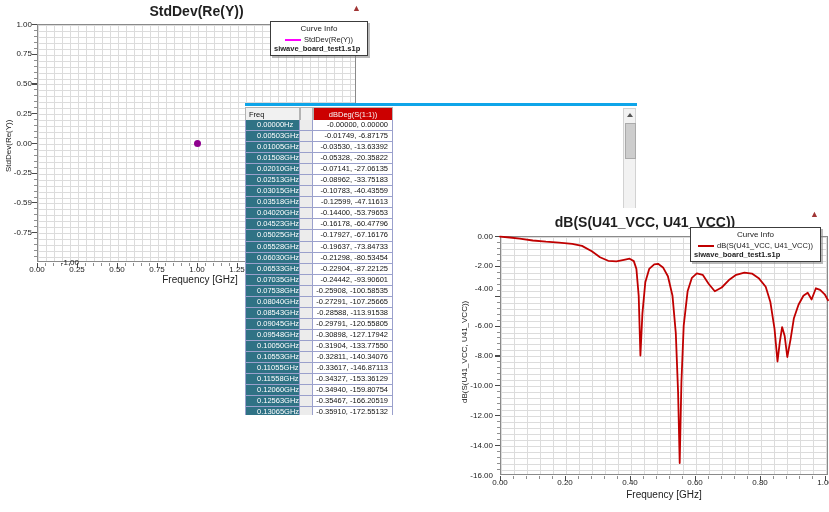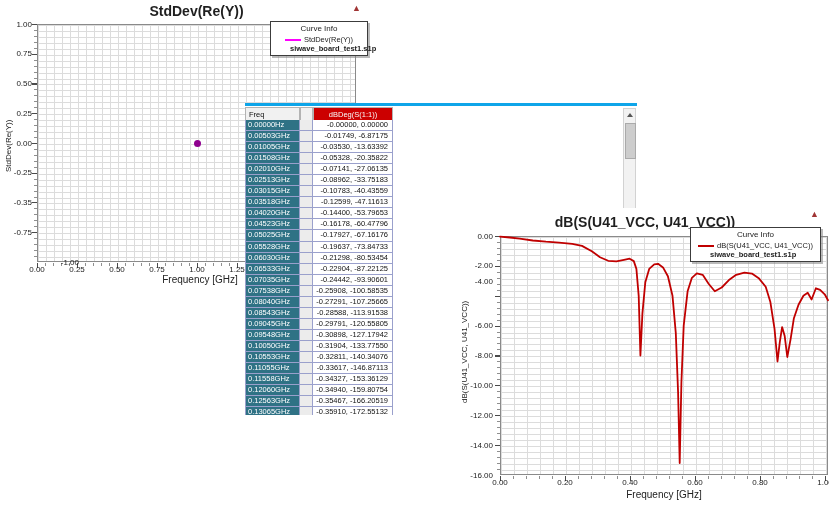--- a/index.html
+++ b/index.html
@@ -18,21 +18,21 @@
   .vlabel{position:absolute;font-size:8px;color:#222;transform:rotate(-90deg);transform-origin:left top;white-space:nowrap;}
   .tick-x{position:absolute;height:5px;
     background-image:repeating-linear-gradient(90deg,#4a4a4a 0,#4a4a4a 1px,transparent 1px,transparent var(--majx)),
                      repeating-linear-gradient(90deg,#8f8f8f 0,#8f8f8f 1px,transparent 1px,transparent var(--minx));
     background-size:100% 100%,100% 3px;background-repeat:no-repeat,no-repeat;}
   .tick-y{position:absolute;width:5px;
     background-image:repeating-linear-gradient(180deg,#4a4a4a 0,#4a4a4a 1px,transparent 1px,transparent var(--majy)),
                      repeating-linear-gradient(180deg,#8f8f8f 0,#8f8f8f 1px,transparent 1px,transparent var(--miny));
     background-size:100% 100%,3px 100%;background-position:left top,right top;background-repeat:no-repeat,no-repeat;}
   .legend{position:absolute;background:#ffffff;border:1px solid #3c3c3c;box-shadow:2px 2px 0 rgba(130,130,130,.55);
-          padding:2px 19px;box-sizing:border-box;}
+          padding:2px 3px;box-sizing:border-box;}
   .legend .hdr{text-align:center;font-size:8px;color:#222;padding-bottom:2px;}
   .legend .item{display:flex;align-items:center;justify-content:center;font-size:7.5px;white-space:nowrap;color:#222;}
   .legend .sample{display:inline-block;width:16px;height:2px;margin-right:3px;flex:0 0 auto;}
   .legend .src{font-size:7.5px;text-align:left;color:#222;white-space:nowrap;font-weight:bold;}
 
   
   #left-plot{left:0;top:0;width:372px;height:292px;z-index:1;}
   #left-grid{left:37px;top:24px;width:319px;height:238px;
     background-image:repeating-linear-gradient(90deg,#dcdcdc 0,#dcdcdc 1px,transparent 1px,transparent 8px),
                      repeating-linear-gradient(180deg,#dcdcdc 0,#dcdcdc 1px,transparent 1px,transparent 5.95px);}
@@ -42,21 +42,21 @@
   #table-window{position:absolute;left:245px;top:103px;width:392px;height:309px;background:#ffffff;
                 border-top:3px solid #0ea5e9;z-index:2;overflow:hidden;}
   .thead{position:absolute;left:0;top:1px;display:grid;grid-template-columns:55px 13px 80px;height:13px;}
   .th{font-size:7.5px;line-height:13px;background:#f1f1f1;border:1px solid #b3b3b3;box-sizing:border-box;color:#111;}
   .th.freq{padding-left:3px;}
   .th.red{background:var(--col-header-red);color:#f8f8f8;text-align:center;font-size:7.5px;}
   #tbody{position:absolute;left:0;top:14px;}
   .trow{display:grid;grid-template-columns:55px 13px 80px;height:11.05px;}
   .tc{box-sizing:border-box;border-right:1px solid var(--cell-border);border-bottom:1px solid var(--cell-border);
       font-size:7.5px;line-height:10px;overflow:hidden;}
-  .tc.freq{background:var(--freq-cell-teal);color:#ffffff;padding-left:2px;border-left:1px solid var(--cell-border);}
+  .tc.freq{background:var(--freq-cell-teal);color:#ffffff;padding-left:11px;border-left:1px solid var(--cell-border);}
   .tc.gap{background:#ececec;}
   .tc.val{background:#ffffff;color:#111;text-align:right;padding-right:4px;}
   
   #vscroll{position:absolute;left:378px;top:2px;width:13px;height:306px;background:#f2f2f2;border:1px solid #d2d2d2;box-sizing:border-box;}
   #vs-up{position:absolute;left:0;top:0;width:11px;height:12px;background:#f2f2f2;display:flex;align-items:center;justify-content:center;}
   #vs-up .arr{width:0;height:0;border-left:3px solid transparent;border-right:3px solid transparent;border-bottom:4px solid #555;}
   #vs-thumb{position:absolute;left:1px;top:14px;width:9px;height:34px;background:#cdcdcd;border:1px solid #aaaaaa;}
 
   
   #right-plot{left:456px;top:208px;width:373px;height:304px;z-index:3;}
@@ -80,21 +80,21 @@
     <div class="tick-y" style="left:32px;top:24px;height:238px;--majy:29.75px;--miny:5.95px;"></div>
     <div class="tick-x" style="left:37px;top:263px;width:319px;--majx:40px;--minx:8px;"></div>
 
     <div id="left-ylabels">
         <div class="ylab" style="left: 0px; top: 19.5px;">1.00</div>
         <div class="ylab" style="left: 0px; top: 49.25px;">0.75</div>
         <div class="ylab" style="left: 0px; top: 79px;">0.50</div>
         <div class="ylab" style="left: 0px; top: 108.75px;">0.25</div>
         <div class="ylab" style="left: 0px; top: 138.5px;">0.00</div>
         <div class="ylab" style="left: 0px; top: 168.25px;">-0.25</div>
-        <div class="ylab" style="left: 0px; top: 198px;">-0.35</div>
+        <div class="ylab" style="left: 0px; top: 198px;">-0.59</div>
         <div class="ylab" style="left: 0px; top: 227.75px;">-0.75</div>
         <div class="ylab" style="left: 0px; top: 257.5px; padding-left: 47px;">-1.00</div>
       </div>
     <div id="left-xlabels">
         <div class="xlab" style="left: 37px; top: 265px;">0.00</div>
         <div class="xlab" style="left: 77px; top: 265px;">0.25</div>
         <div class="xlab" style="left: 117px; top: 265px;">0.50</div>
         <div class="xlab" style="left: 157px; top: 265px;">0.75</div>
         <div class="xlab" style="left: 197px; top: 265px;">1.00</div>
         <div class="xlab" style="left: 237px; top: 265px;">1.25</div>
@@ -275,21 +275,21 @@
     <div class="tick-y" style="left:39px;top:28px;height:239px;--majy:29.875px;--miny:5.97px;"></div>
     <div class="tick-x" style="left:44px;top:268px;width:328px;--majx:65px;--minx:13px;"></div>
 
     <svg id="rcurve-svg" viewBox="0 0 328 239">
       <polyline id="rcurve" fill="none" stroke-width="1.8" stroke-linejoin="round" stroke-linecap="round" points="0.0,0.6 9.8,1.5 19.7,2.7 32.8,4.5 45.9,5.7 59.0,6.6 72.2,7.8 82.0,9.9 91.8,15.2 100.0,21.2 108.2,24.8 116.4,25.4 124.0,23.9 129.6,22.7 133.8,25.1 136.4,32.9 138.7,59.8 140.4,119.5 142.4,77.7 145.3,46.3 149.2,32.9 154.2,28.4 158.1,27.8 163.0,31.4 167.9,40.3 172.5,59.8 175.8,97.1 178.1,156.8 179.7,227.0 181.4,146.4 183.7,89.6 187.6,55.3 191.9,41.8 196.8,37.3 202.7,38.8 208.6,47.8 214.8,55.3 221.7,51.5 228.9,44.1 236.2,38.8 244.4,36.6 251.9,37.6 259.1,42.6 265.7,50.8 270.3,65.7 274.5,92.6 277.5,125.5 279.8,106.1 282.1,91.1 284.7,100.1 287.3,121.0 290.6,103.1 293.9,82.2 298.5,68.7 303.4,59.8 307.7,56.8 311.6,63.5 315.9,52.3 320.1,53.8 324.7,58.3 328.0,64.2" stroke="#c00000"></polyline>
     </svg>
 
     <div id="right-ylabels">
         <div class="ylab-r" style="left: 0px; top: 23.5px;">0.00</div>
         <div class="ylab-r" style="left: 0px; top: 53.375px;">-2.00</div>
-        <div class="ylab-r" style="left: 0px; top: 69px;">-4.00</div>
+        <div class="ylab-r" style="left: 0px; top: 76px;">-4.00</div>
         <div class="ylab-r" style="left: 0px; top: 113.125px;">-6.00</div>
         <div class="ylab-r" style="left: 0px; top: 143px;">-8.00</div>
         <div class="ylab-r" style="left: 0px; top: 172.875px;">-10.00</div>
         <div class="ylab-r" style="left: 0px; top: 202.75px;">-12.00</div>
         <div class="ylab-r" style="left: 0px; top: 232.625px;">-14.00</div>
         <div class="ylab-r" style="left: 0px; top: 262.5px;">-16.00</div>
       </div>
     <div id="right-xlabels">
         <div class="xlab-r" style="left: 44px; top: 270px;">0.00</div>
         <div class="xlab-r" style="left: 109px; top: 270px;">0.20</div>

